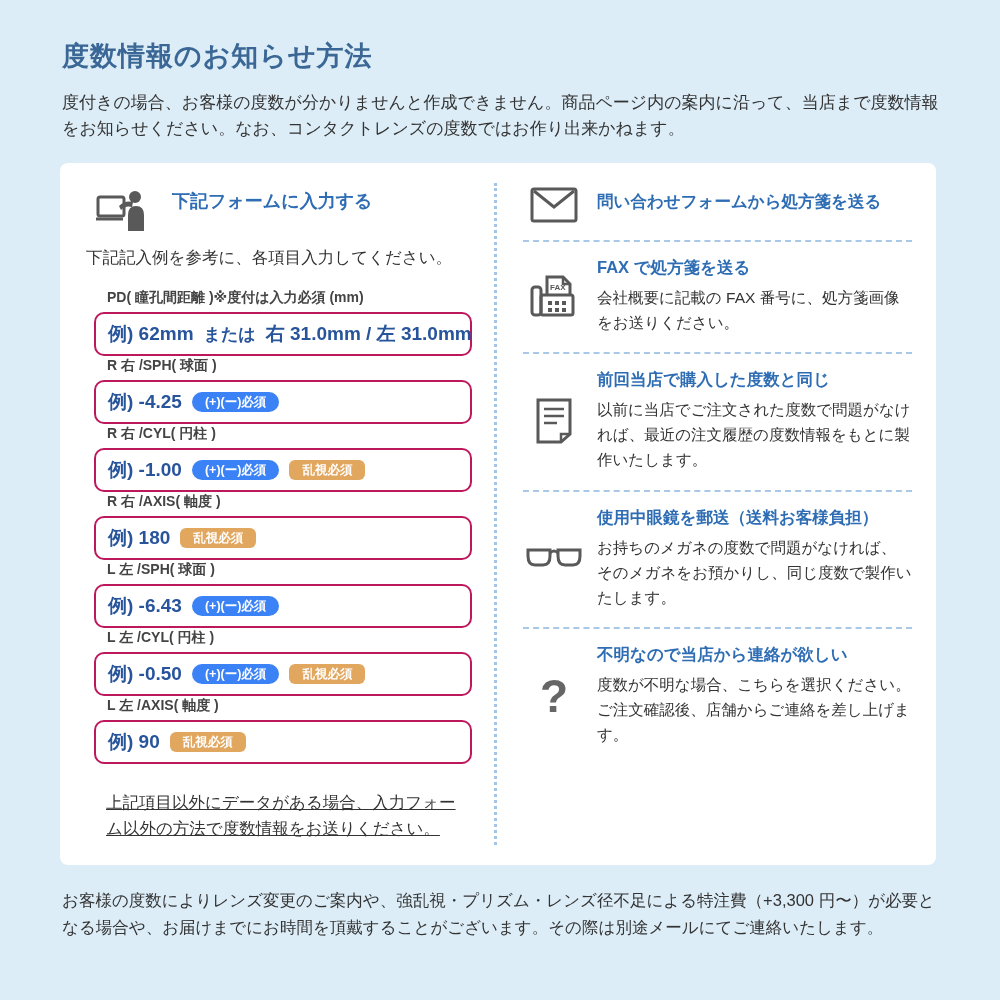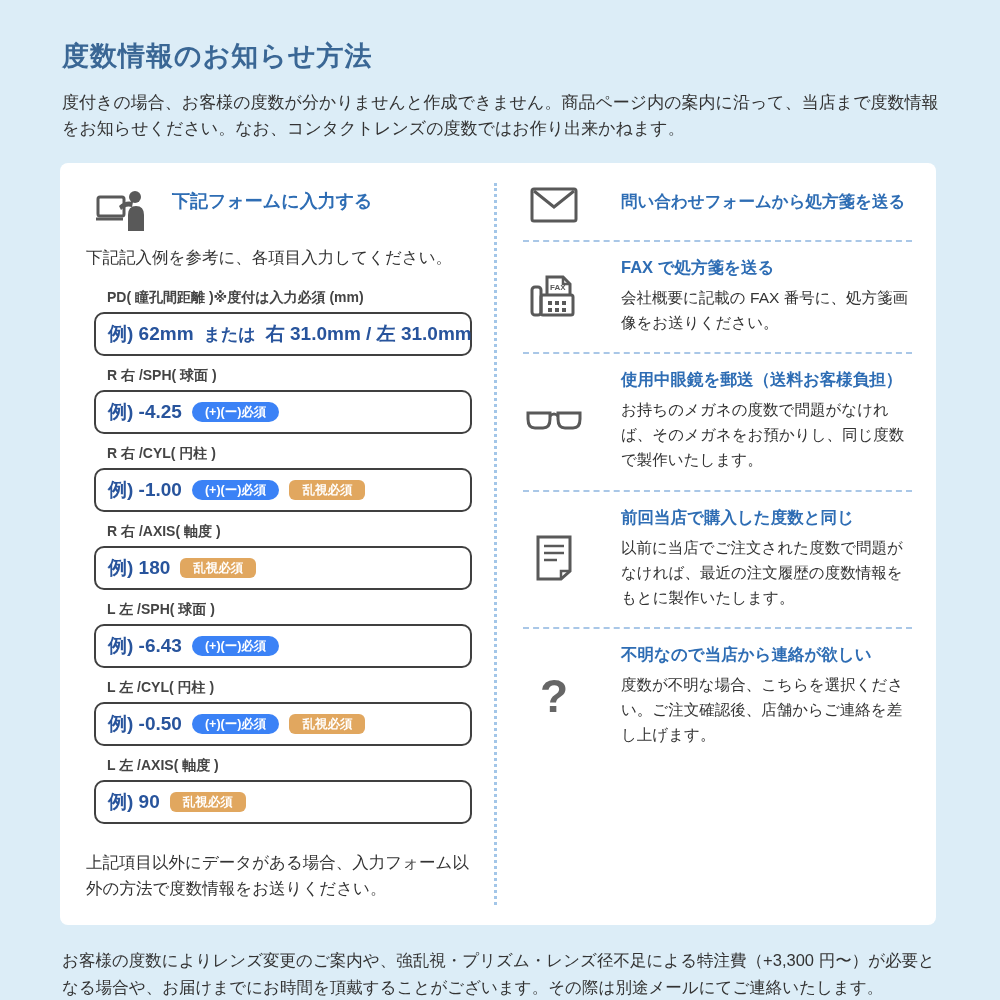--- a/index.html
+++ b/index.html
@@ -21,50 +21,50 @@
   }
   .panel{
     width:876px;background:#ffffff;border-radius:8px;
     display:flex;box-sizing:border-box;
   }
   
   .col-form{width:434px;box-sizing:border-box;padding:26px 22px 24px 26px;}
   .form-header{display:flex;align-items:flex-start;gap:22px;padding-left:10px;margin-bottom:16px;}
   .form-heading{font-size:18px;font-weight:bold;color:#2e6db4;}
   .form-sub{font-size:16.5px;margin:0 0 20px 0;font-weight:500;}
-  .field{margin:0 0 11px 8px;}
+  .field{margin:0 0 1px 8px;}
   .field-label{font-size:14px;font-weight:bold;color:#444;margin:0 0 5px 13px;}
   .field-box{
-    border:2px solid #404040;border-radius:10px;height:40px;
+    border:2px solid #be185d;border-radius:10px;height:40px;
     display:flex;align-items:center;gap:10px;padding:0 12px;background:#fff;
   }
   .ex{color:#28549c;font-weight:bold;font-size:19px;white-space:nowrap;}
   .ex-small{color:#28549c;font-weight:bold;font-size:17px;white-space:nowrap;}
   .badge{
     border-radius:999px;color:#fff;font-size:12.5px;font-weight:bold;
     padding:4px 13px;white-space:nowrap;line-height:1;
   }
   .badge-blue{background:#3b82f6;}
   .badge-orange{background:#e1a75f;border-radius:6px;}
-  .form-note{font-size:16.5px;line-height:1.55;margin:26px 0 0 0;font-weight:500;}
+  .form-note{font-size:16.5px;line-height:1.55;margin:26px 0 0 20px;font-weight:500;text-decoration:underline;}
   
   .col-methods{
     flex:1;box-sizing:border-box;margin:20px 0;
     border-left:3px dotted #a3c6e8;
     padding:0 24px 0 26px;
   }
   .method{
     display:flex;gap:12px;align-items:center;
     padding:15px 0 17px 0;
     border-bottom:2px dashed #a9c7e7;
   }
   .method:first-child{padding-top:4px;}
   .method:last-child{border-bottom:none;}
   .m-icon{width:62px;min-width:62px;display:flex;align-items:center;justify-content:center;}
-  .m-text{flex:1;margin-left:24px;}
+  .m-text{flex:1;}
   .m-title{font-size:16.5px;font-weight:bold;color:#2e6db4;margin-bottom:6px;}
   .m-body{font-size:15.5px;line-height:1.62;color:#333;font-weight:500;}
   .q-glyph{font-size:46px;font-weight:bold;color:#666;font-family:"Liberation Sans",sans-serif;}
   
   .footer-note{
     font-size:16.5px;line-height:1.6;width:882px;
     margin:22px 0 0 2px;font-weight:500;
   }
   svg{display:block;}
 </style>
@@ -191,50 +191,50 @@
           </svg>
         </div>
         <div class="m-text">
           <div class="m-title">FAX で処方箋を送る</div>
           <div class="m-body">会社概要に記載の FAX 番号に、処方箋画像をお送りください。</div>
         </div>
       </div>
 
       <div class="method">
         <div class="m-icon">
-          <svg width="58" height="24" viewBox="0 0 58 24">
-            <path d="M3 4 H25 V10 Q25 19 18 19 H10 Q3 19 3 10 Z" fill="none" stroke="#595959" stroke-width="3"></path>
-            <path d="M33 4 H55 V10 Q55 19 48 19 H40 Q33 19 33 10 Z" fill="none" stroke="#595959" stroke-width="3"></path>
-            <path d="M25 7 Q29 3 33 7" fill="none" stroke="#595959" stroke-width="3"></path>
-          </svg>
-        </div>
-        <div class="m-text">
-          <div class="m-title">使用中眼鏡を郵送（送料お客様負担）</div>
-          <div class="m-body">お持ちのメガネの度数で問題がなければ、そのメガネをお預かりし、同じ度数で製作いたします。</div>
-        </div>
-      </div>
-
-      <div class="method">
-        <div class="m-icon">
           <svg width="42" height="48" viewBox="0 0 42 48">
             <path d="M5 3 H37 V37 L28 45 H5 Z" fill="none" stroke="#595959" stroke-width="3"></path>
             <path d="M37 37 H28 V45" fill="none" stroke="#595959" stroke-width="2.5"></path>
             <line x1="11" y1="12" x2="31" y2="12" stroke="#595959" stroke-width="2.5"></line>
             <line x1="11" y1="19" x2="31" y2="19" stroke="#595959" stroke-width="2.5"></line>
             <line x1="11" y1="26" x2="24" y2="26" stroke="#595959" stroke-width="2.5"></line>
           </svg>
         </div>
         <div class="m-text">
           <div class="m-title">前回当店で購入した度数と同じ</div>
           <div class="m-body">以前に当店でご注文された度数で問題がなければ、最近の注文履歴の度数情報をもとに製作いたします。</div>
         </div>
       </div>
 
       <div class="method">
         <div class="m-icon">
+          <svg width="58" height="24" viewBox="0 0 58 24">
+            <path d="M3 4 H25 V10 Q25 19 18 19 H10 Q3 19 3 10 Z" fill="none" stroke="#595959" stroke-width="3"></path>
+            <path d="M33 4 H55 V10 Q55 19 48 19 H40 Q33 19 33 10 Z" fill="none" stroke="#595959" stroke-width="3"></path>
+            <path d="M25 7 Q29 3 33 7" fill="none" stroke="#595959" stroke-width="3"></path>
+          </svg>
+        </div>
+        <div class="m-text">
+          <div class="m-title">使用中眼鏡を郵送（送料お客様負担）</div>
+          <div class="m-body">お持ちのメガネの度数で問題がなければ、そのメガネをお預かりし、同じ度数で製作いたします。</div>
+        </div>
+      </div>
+
+      <div class="method">
+        <div class="m-icon">
           <span class="q-glyph">?</span>
         </div>
         <div class="m-text">
           <div class="m-title">不明なので当店から連絡が欲しい</div>
           <div class="m-body">度数が不明な場合、こちらを選択ください。ご注文確認後、店舗からご連絡を差し上げます。</div>
         </div>
       </div>
 
     </div>
   </div>

